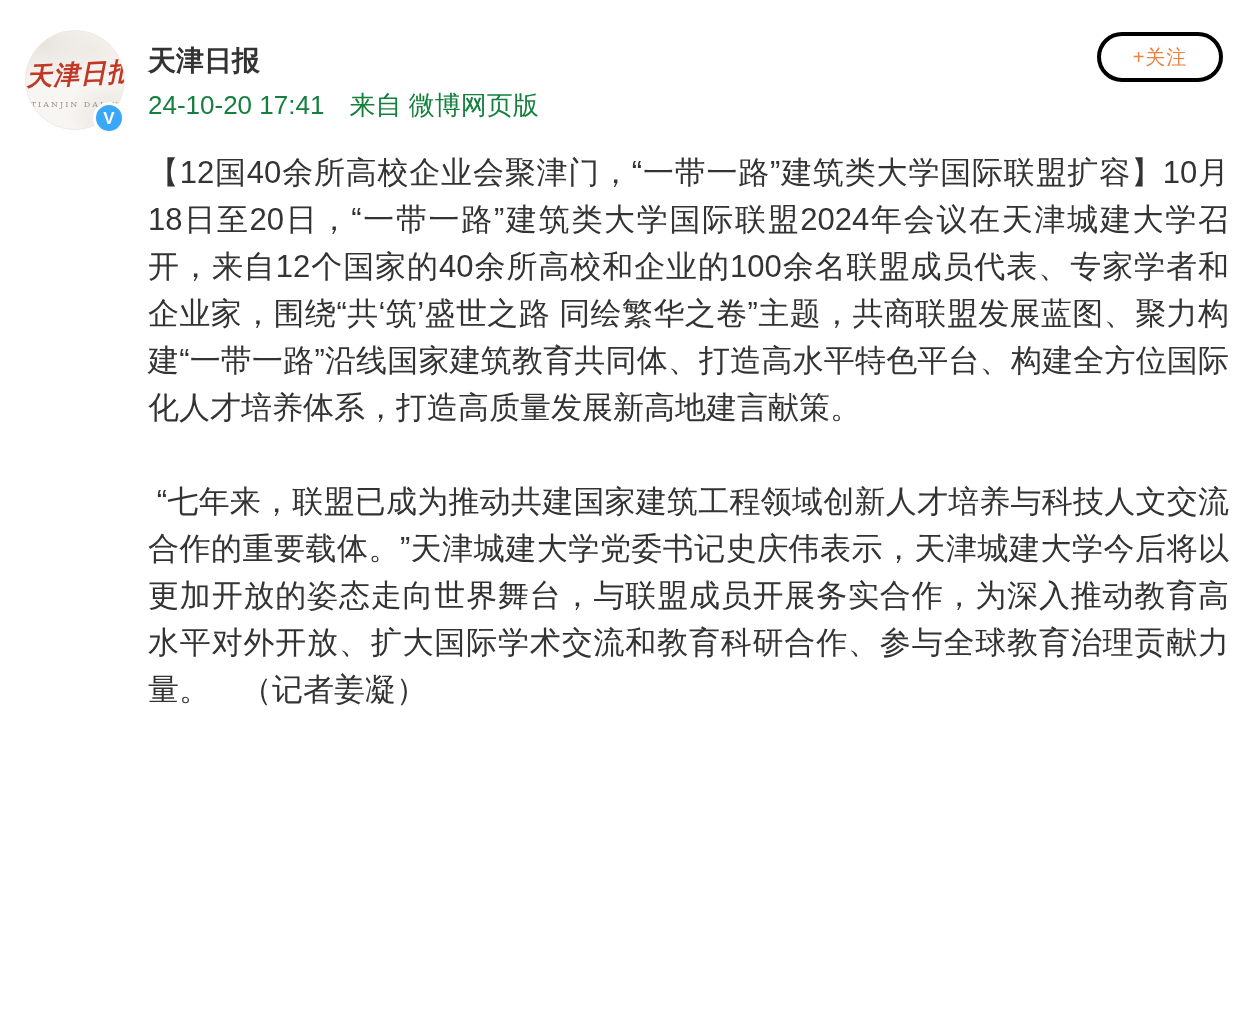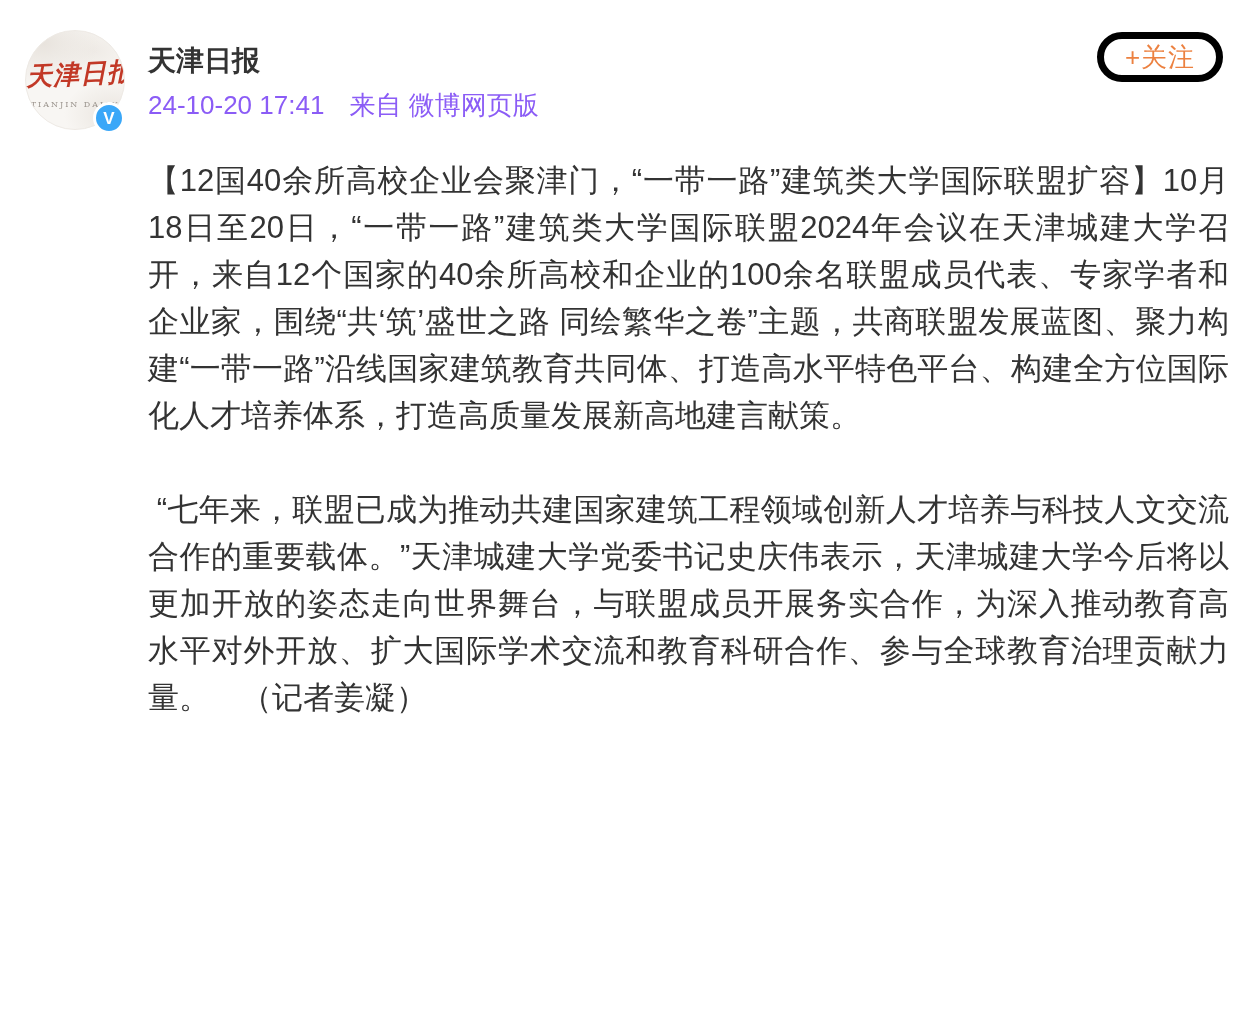--- a/index.html
+++ b/index.html
@@ -89,37 +89,37 @@
     font-size: 28px;
     font-weight: 700;
     color: #333333;
     cursor: pointer;
   }
   .post-meta {
     position: absolute;
     left: 148px;
     top: 88px;
     font-size: 26px;
-    color: #8b5cf6;
+    color: #15803d;
     white-space: nowrap;
   }
   .post-meta .meta-source-prefix { margin-left: 18px; }
   .post-meta .meta-source { cursor: pointer; }
 
   .follow-btn {
     position: absolute;
     right: 26px;
     top: 32px;
     width: 126px;
     height: 50px;
     border-radius: 25px;
-    border: 7px solid #000000;
+    border: 4px solid #000000;
     background: #ffffff;
     color: #ec8140;
-    font-size: 26px;
+    font-size: 20px;
     font-family: "Liberation Sans", "DejaVu Sans", sans-serif;
     display: flex;
     align-items: center;
     justify-content: center;
     cursor: pointer;
     letter-spacing: 1px;
   }
 
   
   .post-text {
@@ -127,21 +127,21 @@
     left: 148px;
     top: 141px;
     width: 1081px;
     font-size: 31px;
     line-height: 47px;
     color: #333333;
     text-align: justify;
     text-justify: inter-ideograph;
   }
   .post-text p {
-    margin: 16px 0 47px 0;
+    margin: 8px 0 47px 0;
     white-space: pre-wrap;
     word-break: break-word;
   }
   .post-text p:last-child { margin-bottom: 0; }
 </style>
 </head>
 <body>
 
 <div class="page">
 

